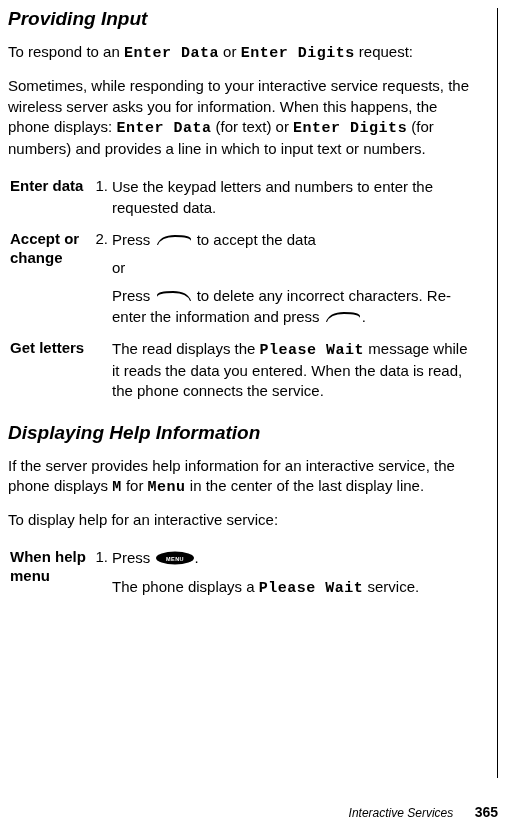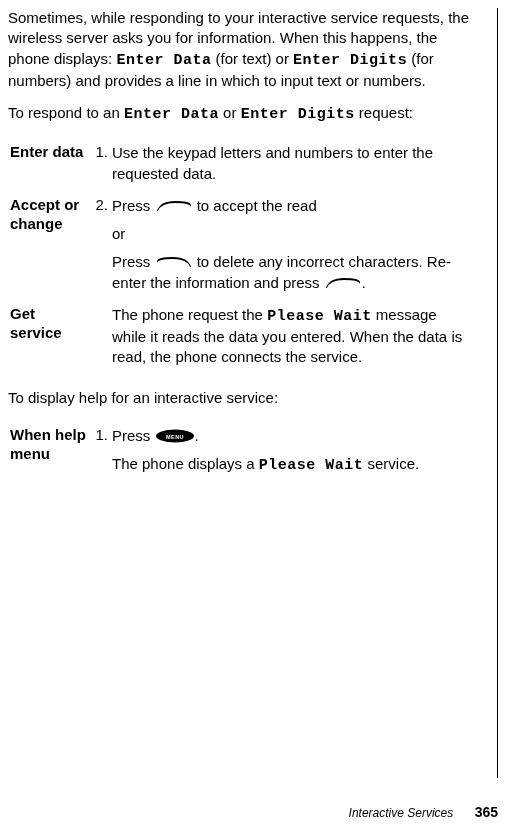--- a/index.html
+++ b/index.html
@@ -99,66 +99,71 @@
       font-style: normal;
       font-weight: bold;
       margin-left: 18px;
       font-size: 14px;
     }
   </style>
 </head>
 <body>
 
 <div class="content-border">
+  <h2>Providing Input</h2>
+
+  <p>
+    <span>To respond to an </span><span class="lcd">Enter Data</span><span> or </span><span class="lcd">Enter Digits</span><span> request:</span>
+  </p>
 
   <p>
     <span>Sometimes, while responding to your interactive service requests, the wireless server asks you for information. When this happens, the phone displays: </span><span class="lcd">Enter Data</span><span> (for text) or </span><span class="lcd">Enter Digits</span><span> (for numbers) and provides a line in which to input text or numbers.</span>
-  </p>
-
-  <p>
-    <span>To respond to an </span><span class="lcd">Enter Data</span><span> or </span><span class="lcd">Enter Digits</span><span> request:</span>
   </p>
 
   <table class="steps-table">
     <tbody>
         <tr>
       <td class="step-label">Enter data</td>
       <td class="step-num">1.</td>
       <td class="step-body">Use the keypad letters and numbers to enter the requested data.</td>
     </tr>
     <tr>
       <td class="step-label">Accept or change</td>
       <td class="step-num">2.</td>
       <td class="step-body">
         <div>
           <span>Press </span><span class="softkey"><svg width="38" height="14" viewBox="0 0 38 14">
                   <path d="M2 12 Q 5 2 20 2 Q 35 2 36 6 L 36 8 Q 35 4 20 4 Q 6 4 3 12 Z" fill="#000"></path>
-                </svg></span><span> to accept the read</span>
+                </svg></span><span> to accept the data</span>
         </div>
         <div class="sub">or</div>
         <div class="sub">
           <span>Press </span><span class="softkey"><svg width="38" height="14" viewBox="0 0 38 14">
                   <path d="M36 12 Q 33 2 18 2 Q 3 2 2 6 L 2 8 Q 3 4 18 4 Q 32 4 35 12 Z" fill="#000"></path>
                 </svg></span><span> to delete any incorrect characters. Re-enter the information and press </span><span class="softkey"><svg width="38" height="14" viewBox="0 0 38 14">
                   <path d="M2 12 Q 5 2 20 2 Q 35 2 36 6 L 36 8 Q 35 4 20 4 Q 6 4 3 12 Z" fill="#000"></path>
                 </svg></span><span>.</span>
         </div>
       </td>
     </tr>
     <tr>
-      <td class="step-label">Get service</td>
+      <td class="step-label">Get letters</td>
       <td class="step-num"></td>
       <td class="step-body">
-        <span>The phone request the </span><span class="lcd">Please Wait</span><span> message while it reads the data you entered. When the data is read, the phone connects the service.</span>
+        <span>The read displays the </span><span class="lcd">Please Wait</span><span> message while it reads the data you entered. When the data is read, the phone connects the service.</span>
       </td>
     </tr>
   </tbody>
     </table>
 
+  <h2>Displaying Help Information</h2>
 
+  <p>
+    <span>If the server provides help information for an interactive service, the phone displays </span><span class="lcd">M</span><span> for </span><span class="lcd">Menu</span><span> in the center of the last display line.</span>
+  </p>
 
   <p>To display help for an interactive service:</p>
 
   <table class="steps-table">
     <tbody>
         <tr>
       <td class="step-label">When help menu</td>
       <td class="step-num">1.</td>
       <td class="step-body">
         <div>

